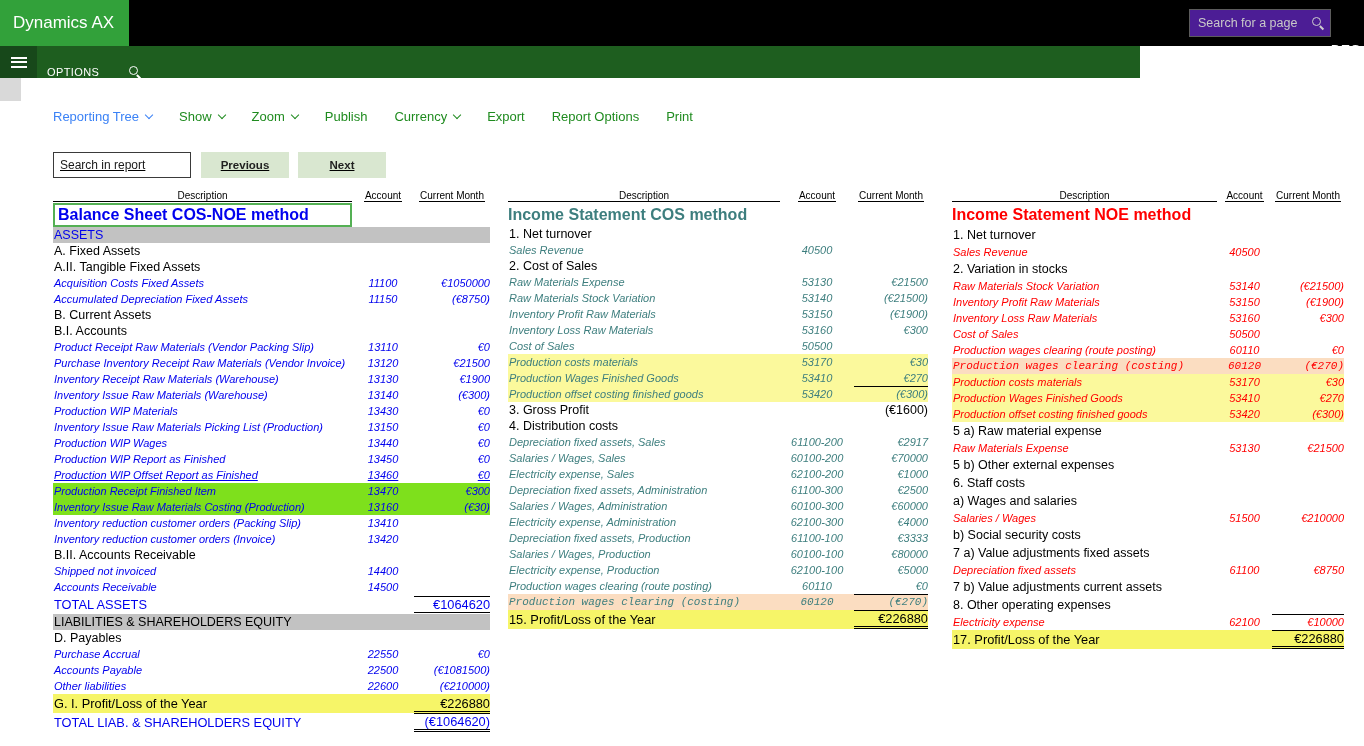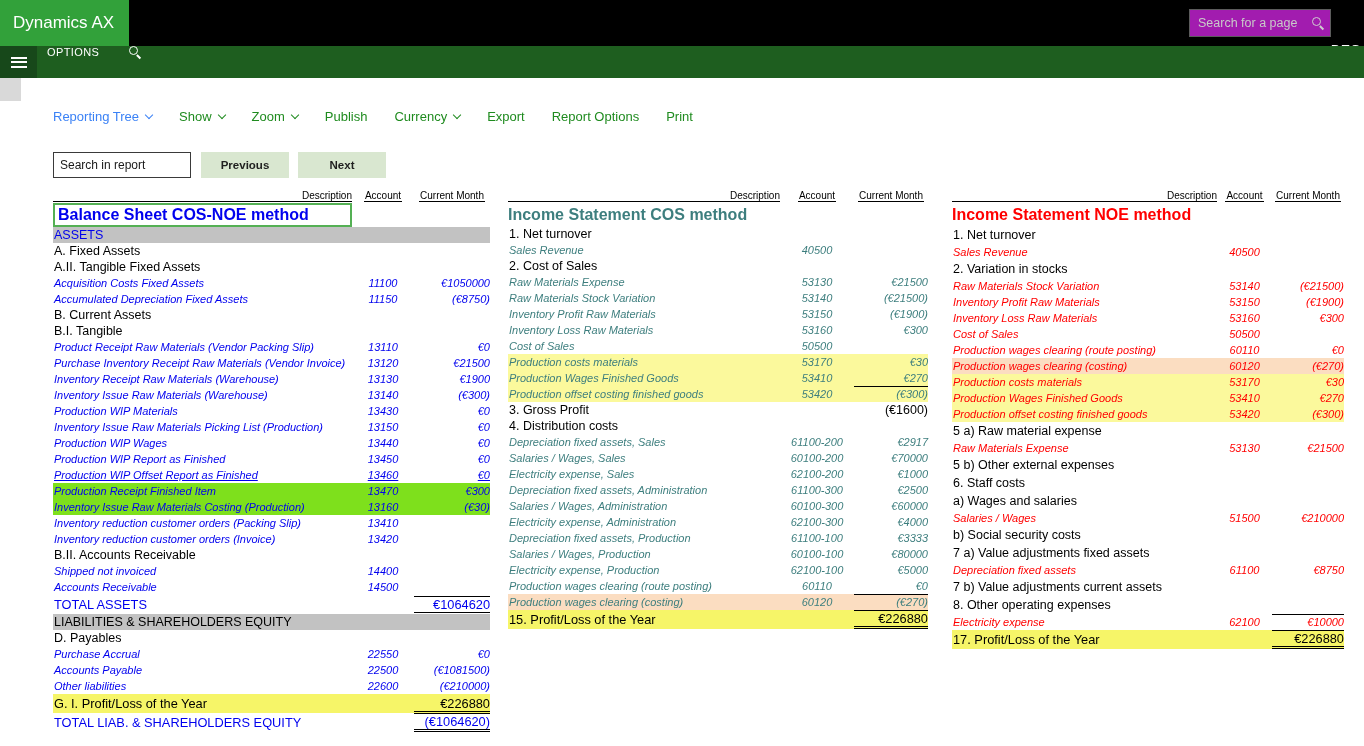--- a/index.html
+++ b/index.html
@@ -4,68 +4,68 @@
 <style>
   * { margin:0; padding:0; box-sizing:border-box; }
   html,body { width:1364px; height:746px; overflow:hidden; }
   body { position:relative; background:#fff; font-family:"Liberation Sans","DejaVu Sans",sans-serif; }
 
   
   .topbar { position:absolute; top:0; left:0; width:1364px; height:46px; background:#000;padding-left:20px; }
   .logo { position:absolute; left:0; top:0; width:129px; height:46px; background:var(--logo-green);
           color:#fff; font-size:17px; line-height:46px; padding-left:13px; cursor:pointer; }
   .page-search { position:absolute; right:33px; top:9px; width:142px; height:28px;
-          background:#a21caf; border:1px solid #5c5c5c; display:flex; align-items:center; }
+          background:#4c1d95; border:1px solid #5c5c5c; display:flex; align-items:center; }
   .page-search input { flex:1; min-width:0; background:transparent; border:none; outline:none;
           color:#c9c9c9; font-size:12.5px; padding:0 6px 0 8px; font-family:inherit; }
   .page-search input::placeholder { color:#c9c9c9; opacity:1; }
   .company { position:absolute; right:3px; top:17px; color:#fff; font-size:14px;margin-top:25px; }
 
   
   .mag { position:relative; width:12px; height:12px; display:inline-block; flex:0 0 12px; margin-right:6px; }
   .mag::before { content:""; position:absolute; left:0; top:0; width:7px; height:7px;
           border:1.6px solid #fff; border-radius:50%; }
   .mag::after { content:""; position:absolute; left:8px; top:8px; width:4.5px; height:1.6px;
           background:#fff; transform:rotate(45deg); transform-origin:left center; }
   .mag.dim::before { border-color:#cfcfcf; } .mag.dim::after { background:#cfcfcf; }
 
   
-  .ribbon { position:absolute; top:46px; left:0; width:1364px; height:32px;
-          background:var(--ribbon-green); display:flex; align-items:flex-start; }
+  .ribbon { position:absolute; top:46px; left:0; width:1140px; height:32px;
+          background:var(--ribbon-green); display:flex; align-items:flex-end; }
   .hamburger { width:37px; height:32px; background:#17481a; display:flex; align-items:center;
           justify-content:center; margin-right:10px; cursor:pointer; }
   .hamb { width:16px; height:11px; border-top:2px solid #fff; border-bottom:2px solid #fff; position:relative; }
   .hamb::after { content:""; position:absolute; left:0; top:2.5px; width:100%; height:2px; background:#fff; }
   .options { color:#fff; font-size:11px; letter-spacing:.4px; margin-right:30px; cursor:pointer; }
   .corner { position:absolute; top:78px; left:0; width:21px; height:23px; background:#d9d9d9; }
 
   
   .toolbar { position:absolute; top:109px; left:53px; display:flex; align-items:center; }
   .tb-item { display:flex; align-items:center; margin-right:27px; font-size:13px;
           color:var(--link-green); cursor:pointer; white-space:nowrap; }
   .tb-item.disabled { color:#3b82f6; cursor:default; }
   .caret { width:6px; height:6px; border-right:1.4px solid currentColor; border-bottom:1.4px solid currentColor;
           transform:rotate(45deg); margin-left:7px; margin-top:-4px; }
 
   
-  .search-row { position:absolute; top:152px; left:53px; display:flex; align-items:center; }
+  .search-row { position:absolute; top:152px; left:53px; display:flex; align-items:center;text-decoration:underline; }
   .report-search { width:138px; height:26px; border:1px solid #3a3a3a; font-size:12px; padding:0 6px;
           color:#1a1a1a; font-family:inherit; outline:none; background:#fff; }
   .btn { width:88px; height:26px; margin-left:10px; background:var(--button-green); border:none;
           font-family:inherit; font-size:11.5px; font-weight:bold; color:#1f1f1f; cursor:pointer; }
   .btn + .btn { margin-left:9px; }
 
   
   .report { position:absolute; top:188px; }
   .r1 { left:53px;  --wd:299px; --wa:62px; --wv:76px; }
   .r2 { left:508px; --wd:272px; --wa:74px; --wv:74px; }
   .r3 { left:952px; --wd:265px; --wa:55px; --wv:72px; }
 
   .rhead { display:flex; height:14px; align-items:flex-end; font-size:10px; color:#000; margin-bottom:1px; }
-  .rhead .hd { width:var(--wd); text-align:right; border-bottom:1px solid #000; }
+  .rhead .hd { width:var(--wd); text-align:center; border-bottom:1px solid #000; }
   .rhead .ha { width:var(--wa); text-align:center; }
   .rhead .hv { width:var(--wv); text-align:center; }
   .rhead .ha span, .rhead .hv span { display:inline-block; border-bottom:1px solid #000; padding:0 1px; }
 
   .title-row { height:23px; display:flex; align-items:center; }
   .title { font-size:16px; font-weight:bold; color:var(--accent); white-space:nowrap; }
   .title-row.boxed { width:var(--wd); height:24px; border:2px solid #54b054; padding-left:3px; }
 
   .row { display:flex; align-items:center; height:16px; line-height:15px; white-space:nowrap; }
   .row.h { font-size:12.5px; color:#000; }
@@ -76,21 +76,21 @@
   .c-acct { width:var(--wa); text-align:center; }
   .c-val  { width:var(--wv); text-align:right; }
   .row.vt .c-val { border-top:1px solid #000; }
   .row.vu-single .c-val { border-bottom:1px solid #000; }
   .row.vu-double .c-val { border-bottom:3px double #000; }
   .row.u .c-desc, .row.u .c-acct, .row.u .c-val { text-decoration:underline; }
   .bg-gray   { background:var(--hl-gray); }
   .bg-green  { background:var(--hl-green); }
   .bg-yellow { background:var(--hl-yellow); }
   .bg-yellowT{ background:var(--hl-yellow-total); }
-  .bg-peach  { background:var(--hl-peach); }
+  .bg-peach  { background:var(--hl-peach);font-family:Liberation Mono, monospace; }
   .row.c-blue  { color:var(--accent-blue); }
   .row.c-black { color:#000; }
 </style>
 </head>
 <body>
 
 <div class="topbar">
   <div class="logo">Dynamics AX</div>
   <div class="page-search">
     <input placeholder="Search for a page" style="">
@@ -179,21 +179,21 @@
         <div class="c-desc">Accumulated Depreciation Fixed Assets</div>
         <div class="c-acct">11150</div>
         <div class="c-val">(€8750)</div>
       </div>
       <div class="row h">
         <div class="c-desc">B. Current Assets</div>
         <div class="c-acct"></div>
         <div class="c-val"></div>
       </div>
       <div class="row h">
-        <div class="c-desc">B.I. Tangible</div>
+        <div class="c-desc">B.I. Accounts</div>
         <div class="c-acct"></div>
         <div class="c-val"></div>
       </div>
       <div class="row d">
         <div class="c-desc">Product Receipt Raw Materials (Vendor Packing Slip)</div>
         <div class="c-acct">13110</div>
         <div class="c-val">€0</div>
       </div>
       <div class="row d">
         <div class="c-desc">Purchase Inventory Receipt Raw Materials (Vendor Invoice)</div>

